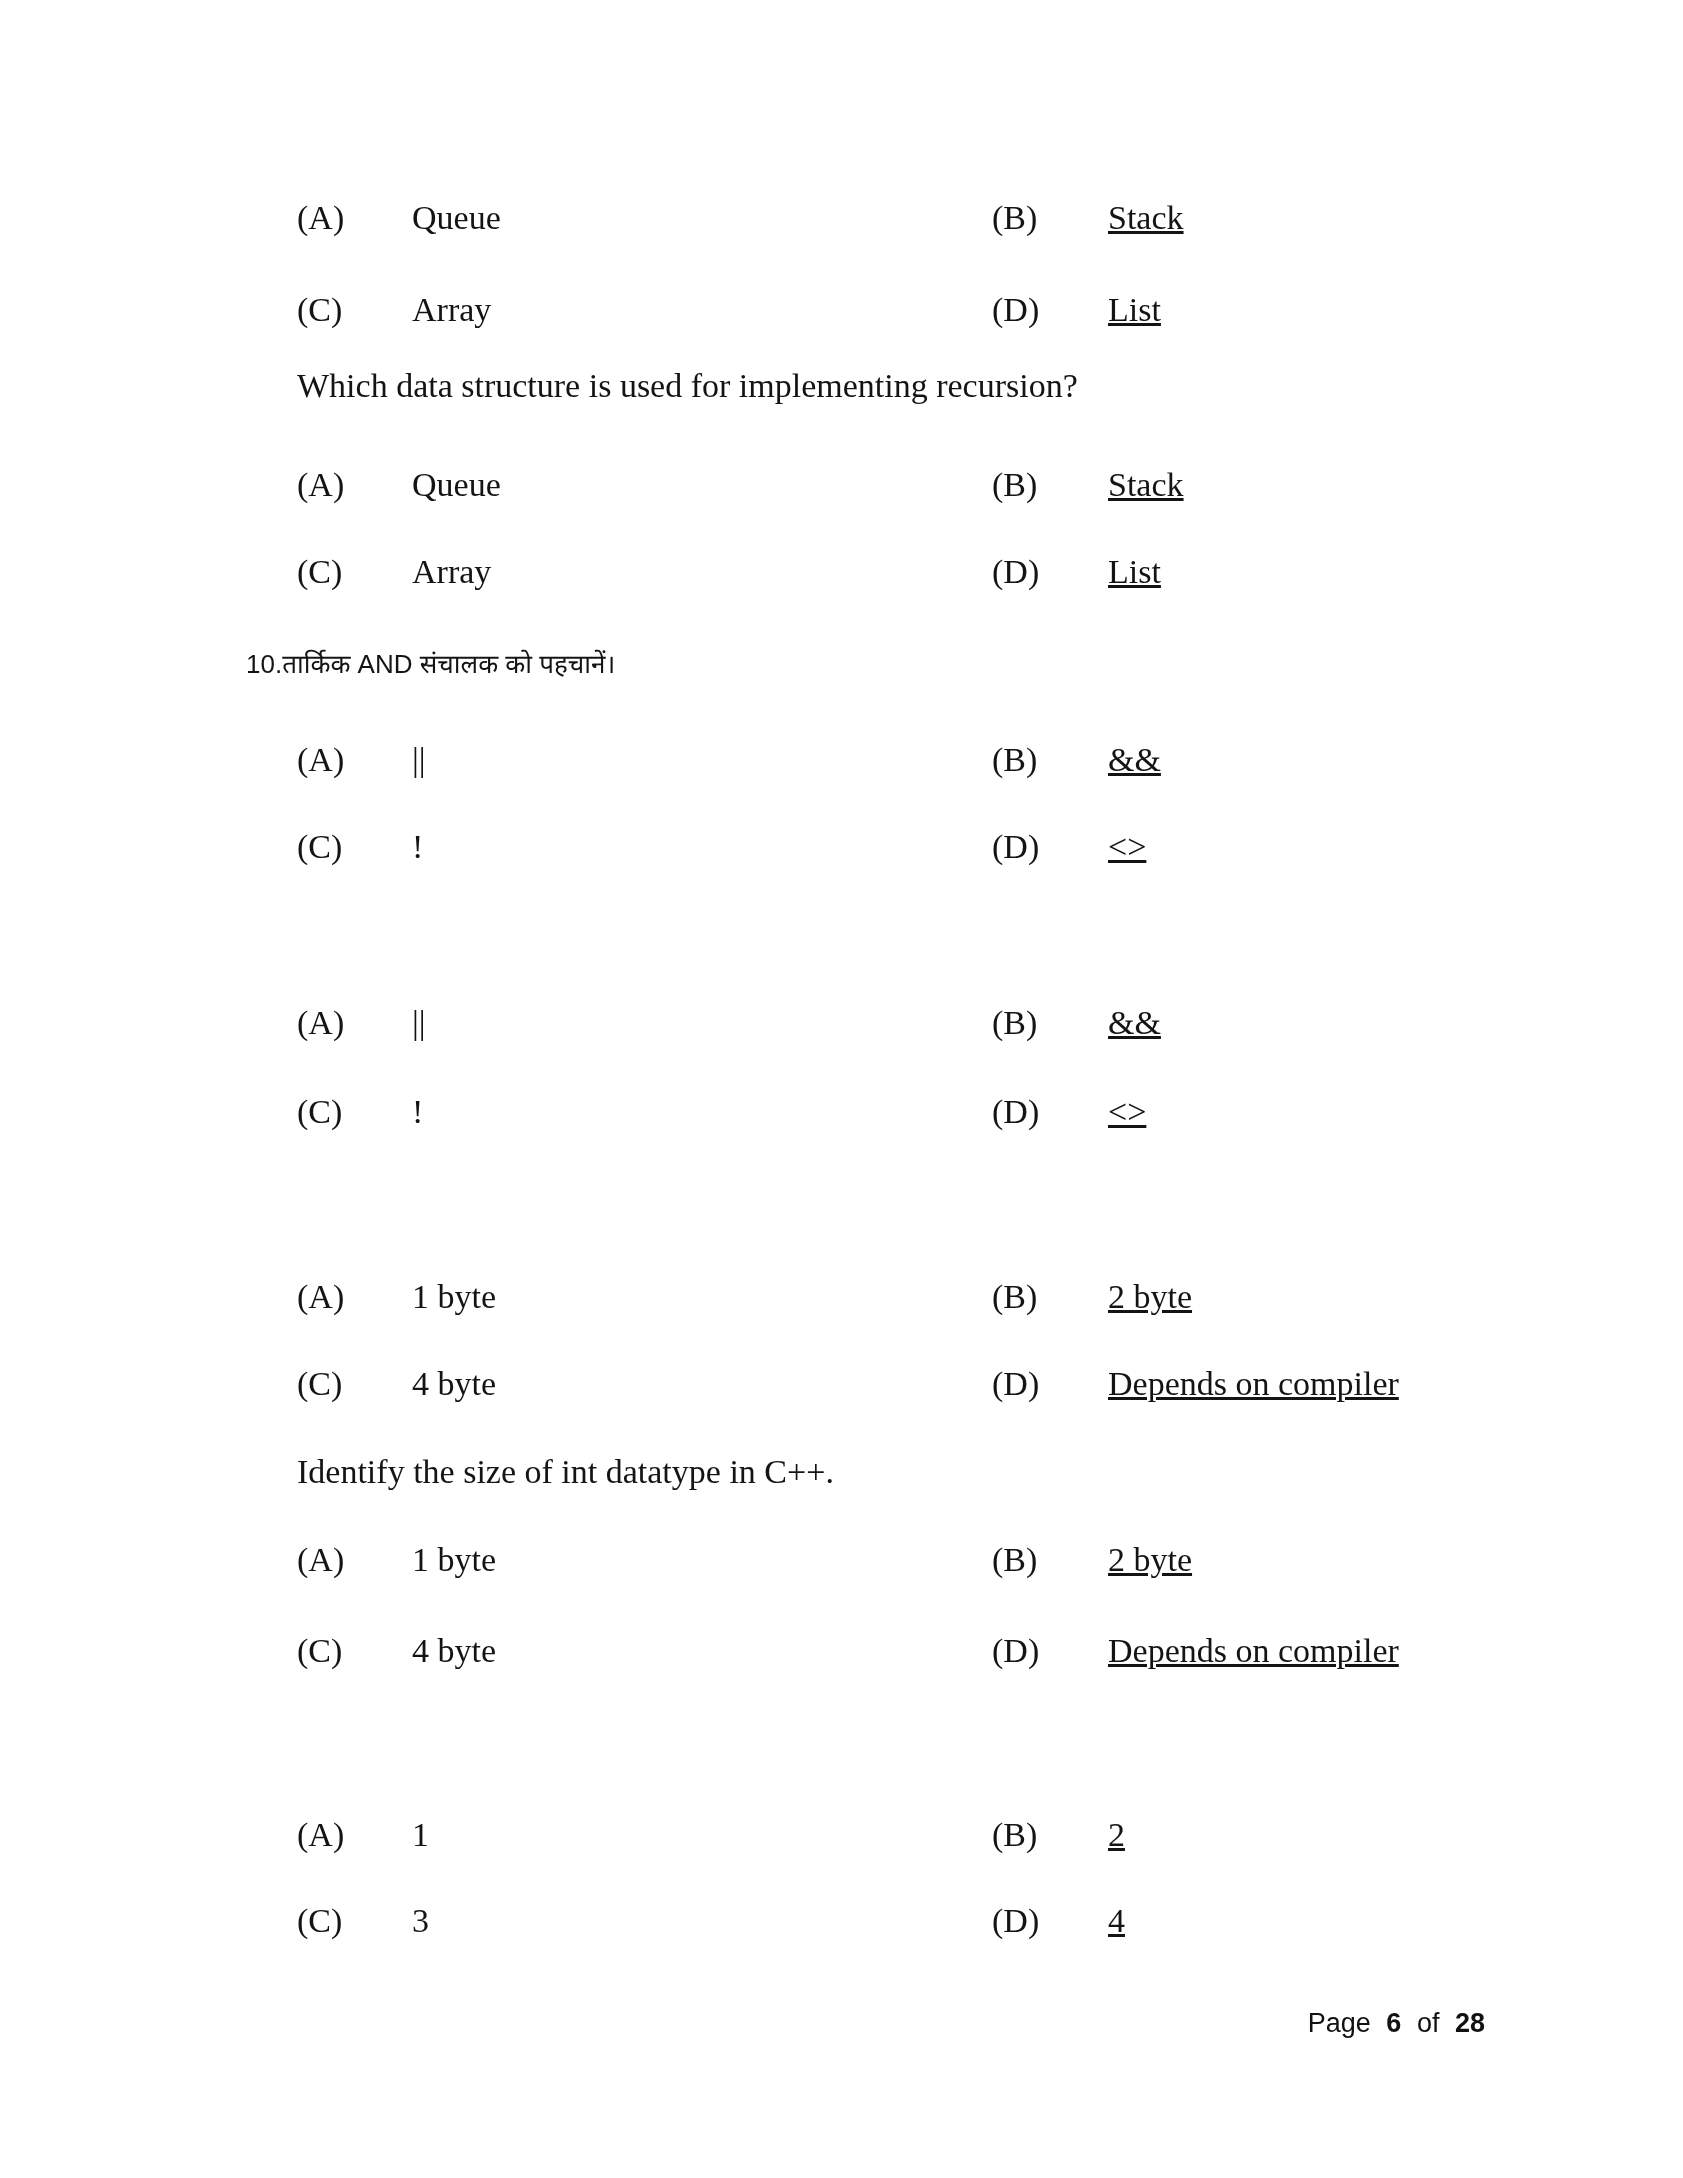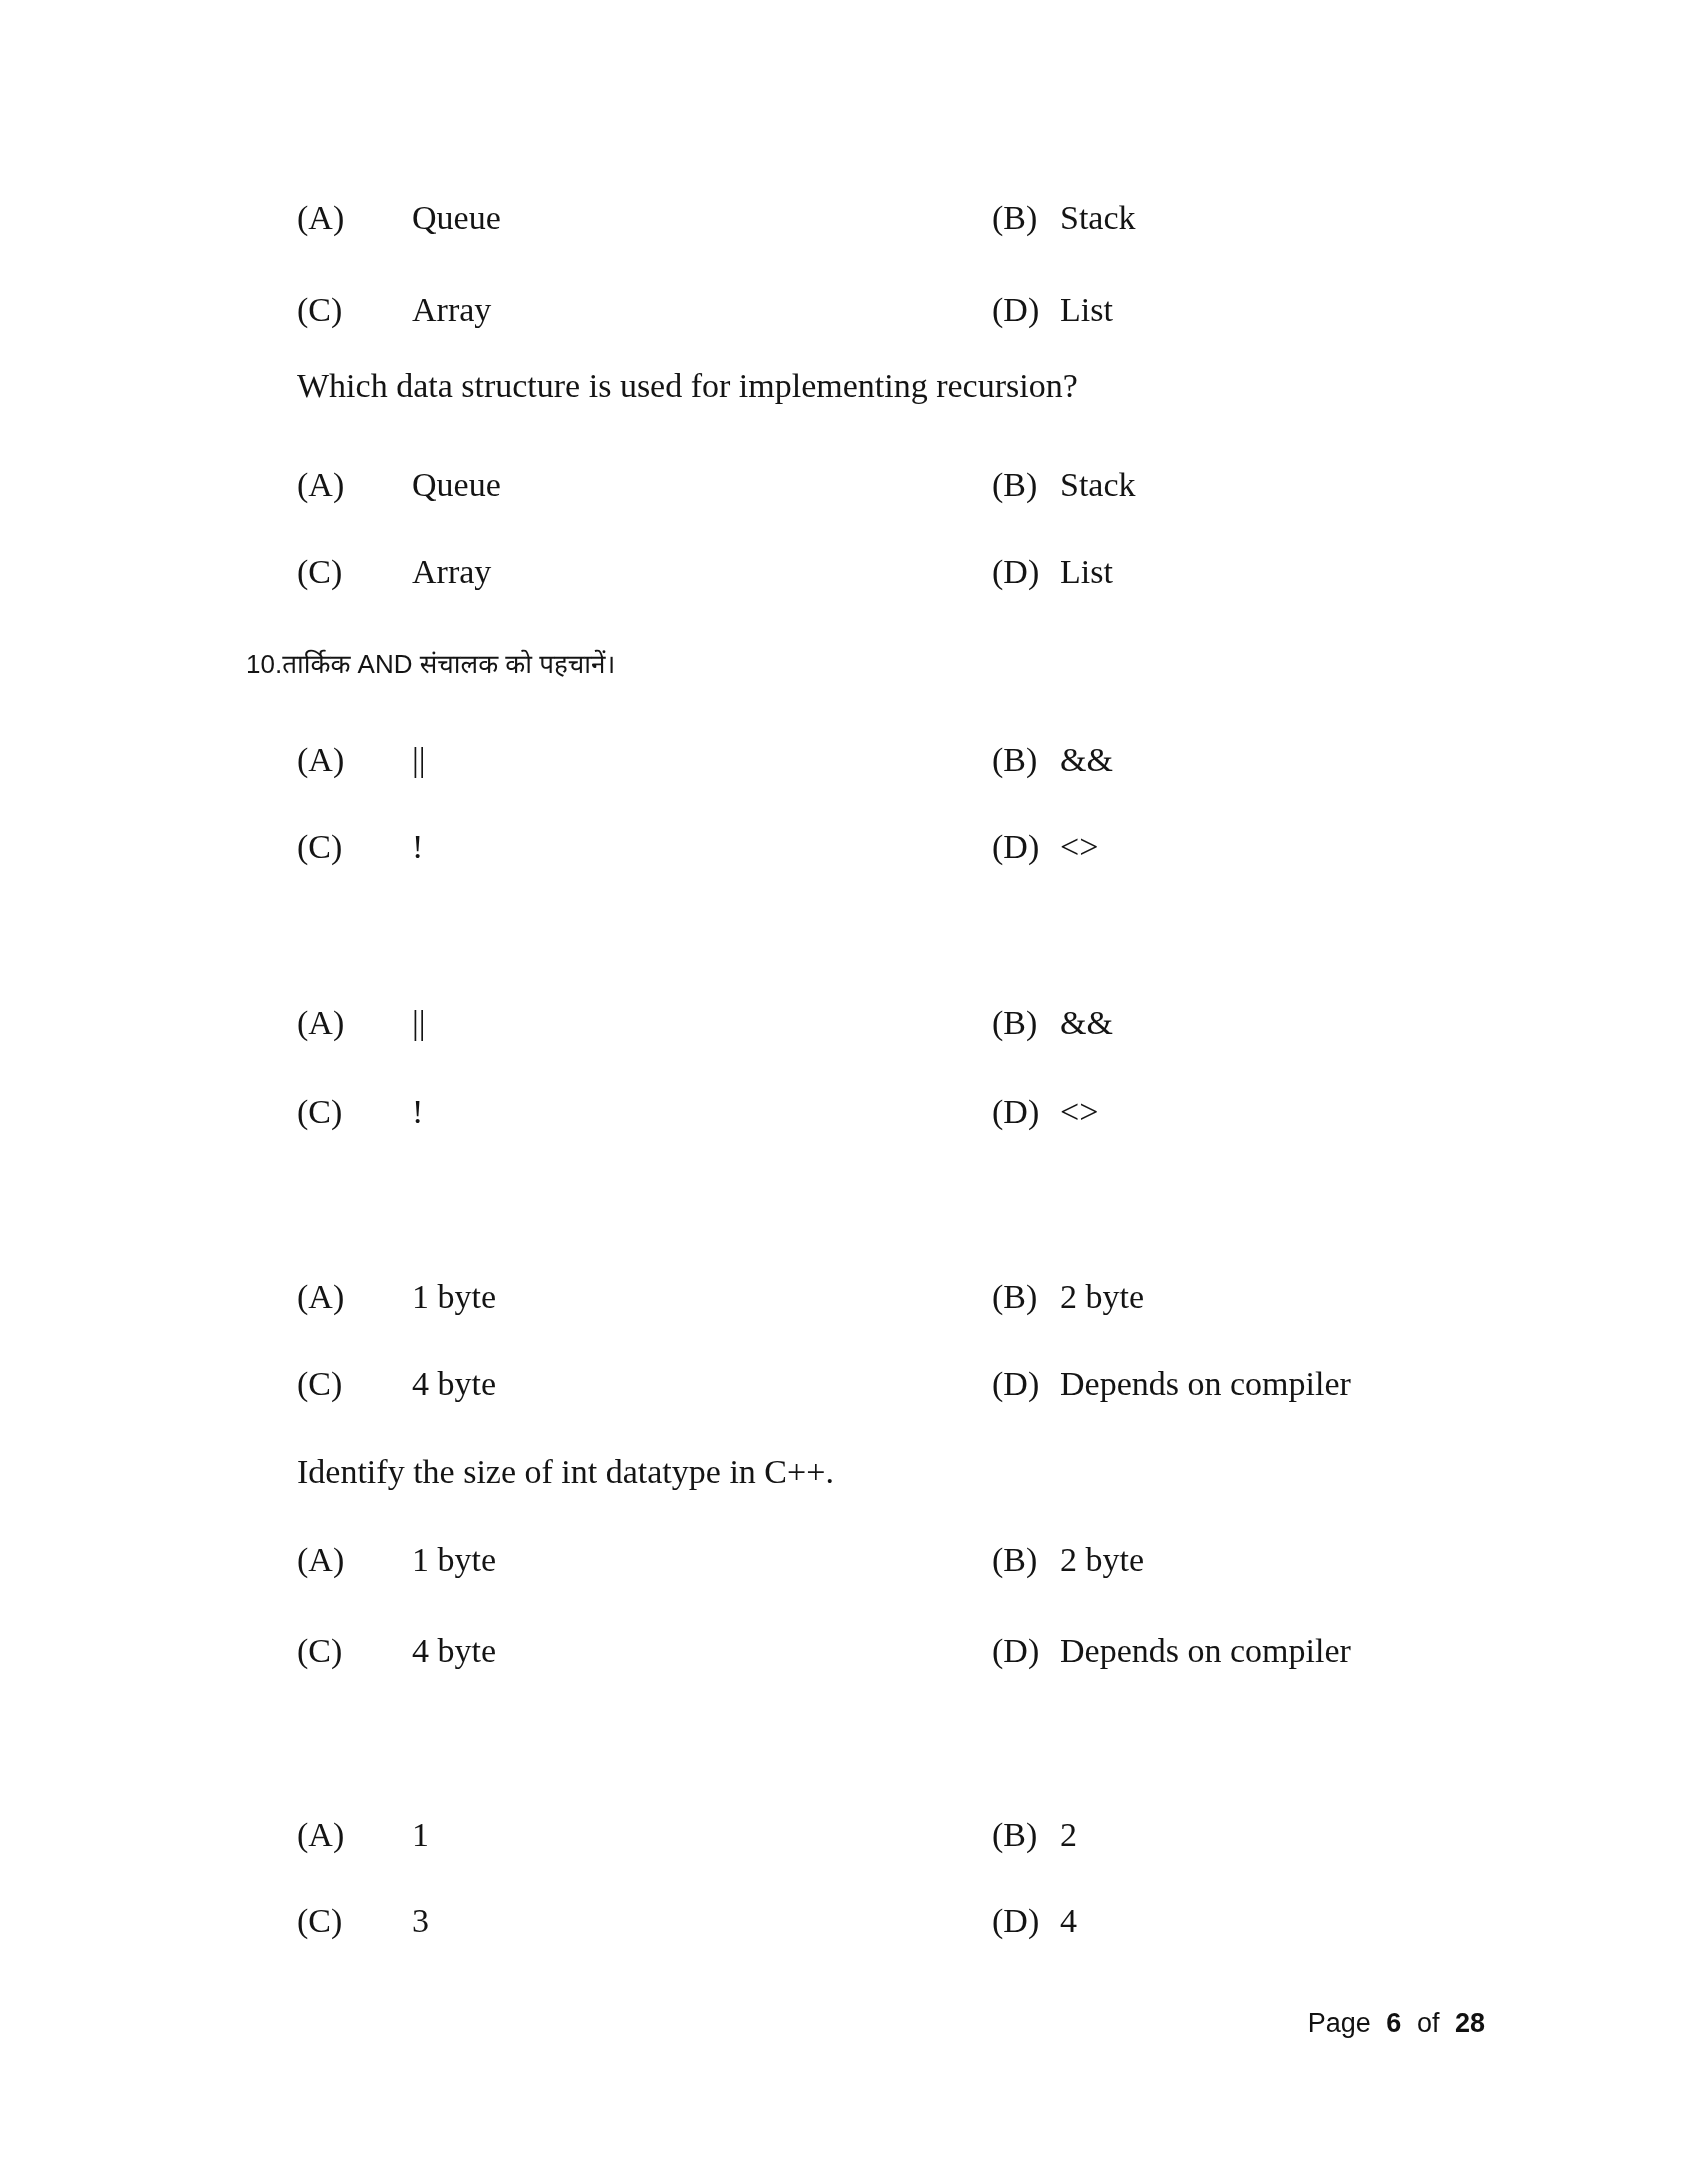--- a/index.html
+++ b/index.html
@@ -17,21 +17,21 @@
     width:1683px;
     height:44px;
     line-height:44px;
     font-size:34px;
     white-space:pre;
   }
   .row .lbl,.row .txt{position:absolute;top:0;height:44px;line-height:44px;}
   .colA    {left:297px;}
   .colAtxt {left:412px;}
   .colB    {left:992px;}
-  .colBtxt {left:1060px;}
+  .colBtxt {left:1108px;text-decoration:underline;}
   .q-en{left:297px;width:1188px;font-size:34px;}
   .q-hi{
     left:246px;width:1238px;
     font-family:"Liberation Sans", sans-serif;
     font-size:26px;
   }
   .footer{
     position:absolute;
     top:2001px;
     right:198px;

